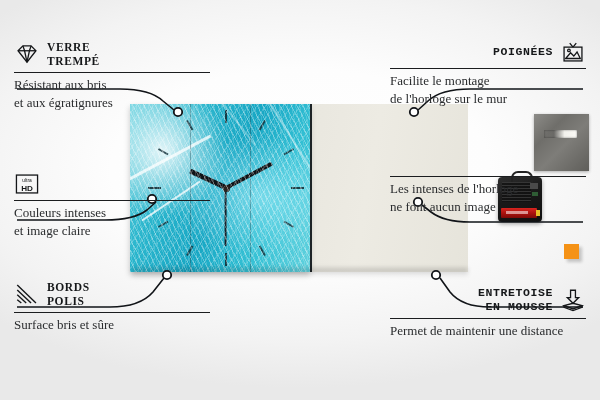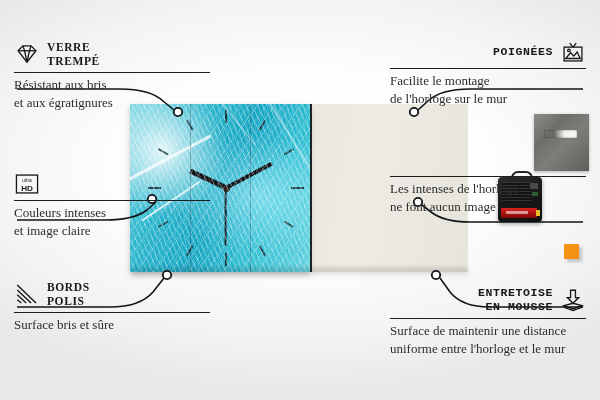--- a/index.html
+++ b/index.html
@@ -324,18 +324,17 @@
             <g fill="none" stroke="#141618" stroke-width="1.6">
           <path d="M13,2 L19,2 L19,11 L23,11 L16,18 L9,11 L13,11 Z"></path>
           <path d="M16,18 L27,21 L16,25 L5,21 Z"></path>
           <path d="M5,21 L5,23 L16,27 L27,23 L27,21"></path>
         </g>
           </svg>
       </span>
     </div>
     <div class="rule"></div>
     <div class="desc">
-      <span>Surface de maintenir une distance</span><br>
-      <span>uniforme entre l'horloge et le mur</span>
+      <span>Permet de maintenir une distance</span><br>
     </div>
   </div>
 
 </div>
 
 </body></html>

